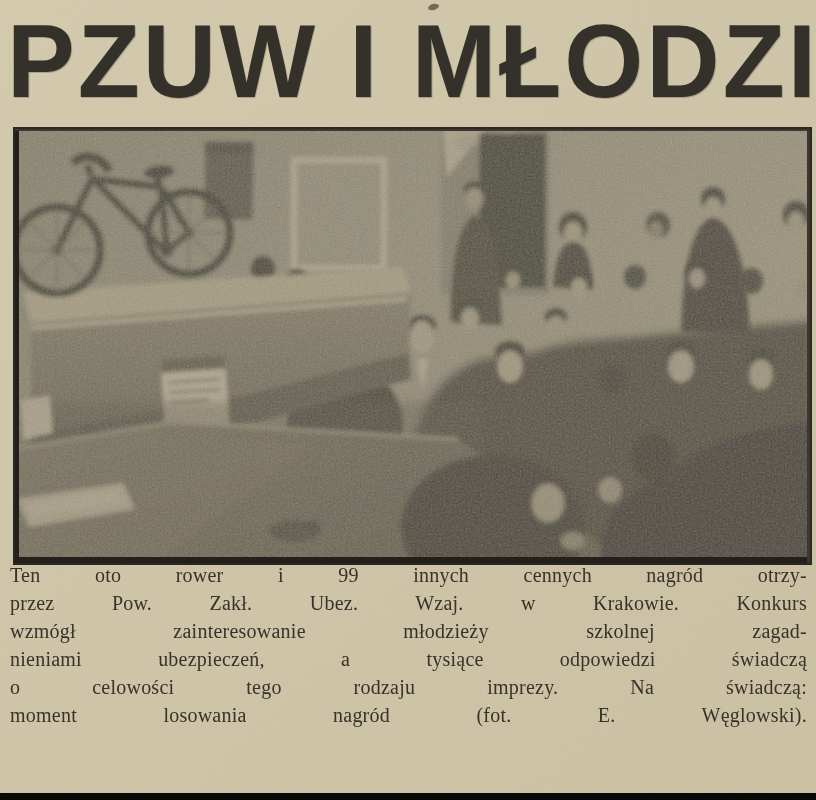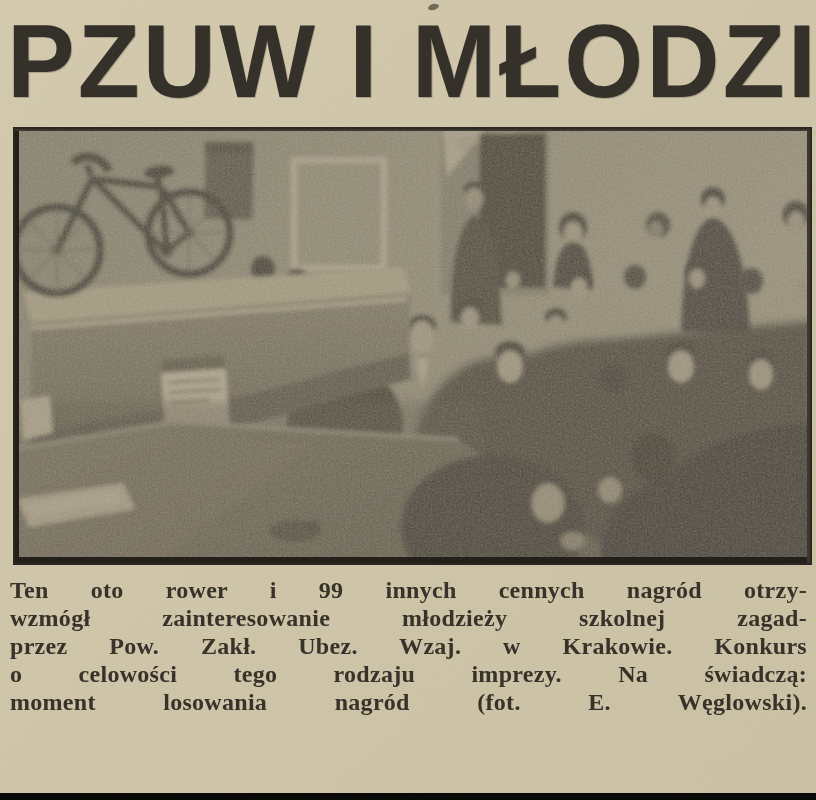--- a/index.html
+++ b/index.html
@@ -24,23 +24,23 @@
   .speck {
     position: absolute; left: 428px; top: 4px; width: 11px; height: 6px;
     background: #514c3e; border-radius: 50%; transform: rotate(-15deg); opacity: .75;
   }
   .photo {
     position: absolute; left: 13px; top: 127px; width: 799px; height: 438px;
     margin: 0; background: #8c8674;
   }
   .photo svg { display: block; width: 799px; height: 438px; }
   .caption {
-    position: absolute; left: 10px; top: 577px; width: 797px;
+    position: absolute; left: 10px; top: 562px; width: 797px;
     font-family: "Liberation Serif", serif;
-    font-weight: 700; font-size: 24px; line-height: 27.9px;
+    font-weight: 400; font-size: 20px; line-height: 27.9px;
     color: #37332b; letter-spacing: 0.012em;
   }
   .caption-line { text-align: justify; text-align-last: justify; white-space: normal; }
   .bottom-bar {
     position: absolute; left: 0; top: 793px; width: 816px; height: 7px;
     background: #090908;
   }
   .paper-grain {
     position: absolute; inset: 0; pointer-events: none; opacity: .5;
     mix-blend-mode: multiply;
@@ -239,22 +239,23 @@
       <rect x="0" y="0" width="6" height="438" fill="#23201b"></rect>
       <rect x="0" y="430" width="799" height="8" fill="#23201b"></rect>
       <rect x="0" y="0" width="799" height="4" fill="#3c382f"></rect>
       <rect x="794" y="0" width="5" height="438" fill="#3c382f"></rect>
       <rect x="1" y="1" width="797" height="436" fill="none" stroke="#2b2823" stroke-width="2"></rect>
     </svg>
   </figure>
 
   <div class="caption">
     <div class="caption-line">Ten oto rower i 99 innych cennych nagród otrzy-</div>
+    <div class="caption-line">przez Pow. Zakł. Ubez. Wzaj. w Krakowie. Konkurs</div>
     <div class="caption-line">wzmógł zainteresowanie młodzieży szkolnej zagad-</div>
-    <div class="caption-line">przez Pow. Zakł. Ubez. Wzaj. w Krakowie. Konkurs</div>
+    <div class="caption-line">nieniami ubezpieczeń, a tysiące odpowiedzi świadczą</div>
     <div class="caption-line">o celowości tego rodzaju imprezy. Na świadczą:</div>
     <div class="caption-line">moment losowania nagród (fot. E. Węglowski).</div>
   </div>
 
   <div class="bottom-bar"></div>
 
   <svg class="paper-grain" width="816" height="800" xmlns="http://www.w3.org/2000/svg">
     <filter id="paperNoise">
       <feTurbulence type="fractalNoise" baseFrequency="0.8" numOctaves="2" seed="23" stitchTiles="stitch"></feTurbulence>
       <feColorMatrix type="matrix" values="0 0 0 0 0.78  0 0 0 0 0.74  0 0 0 0 0.62  0.25 0.25 0.25 0 0"></feColorMatrix>

